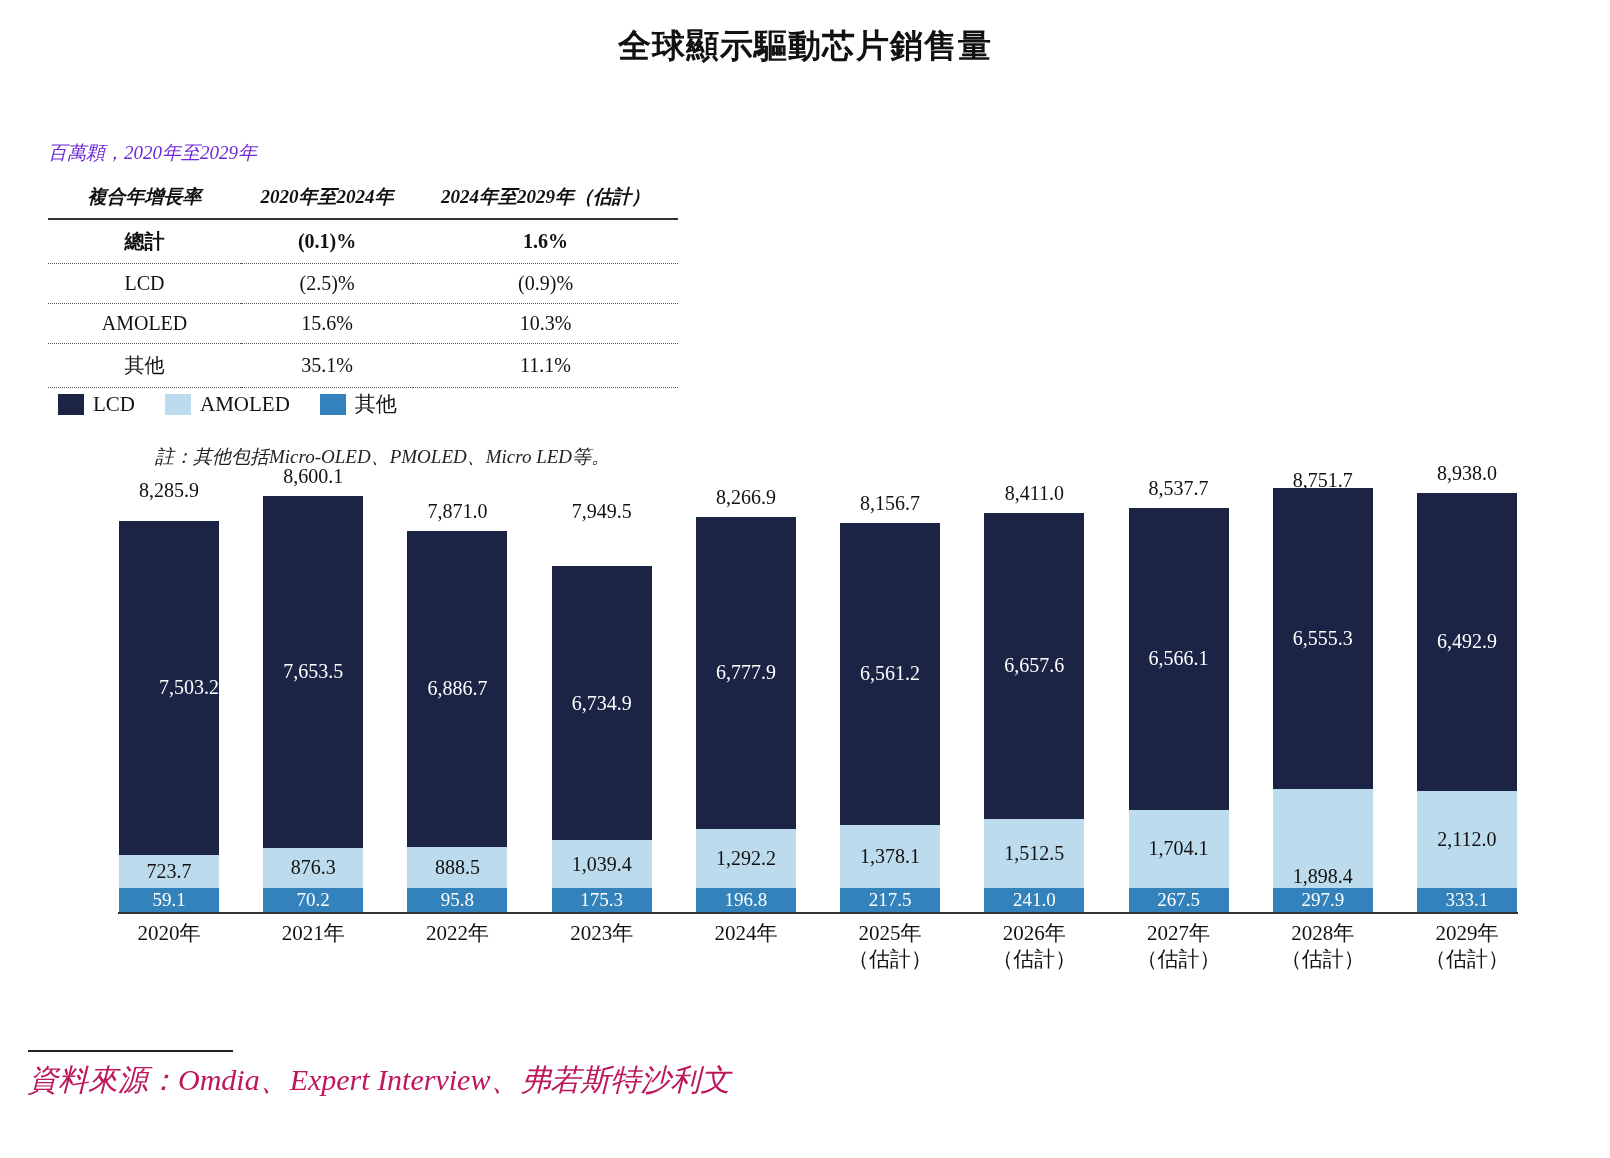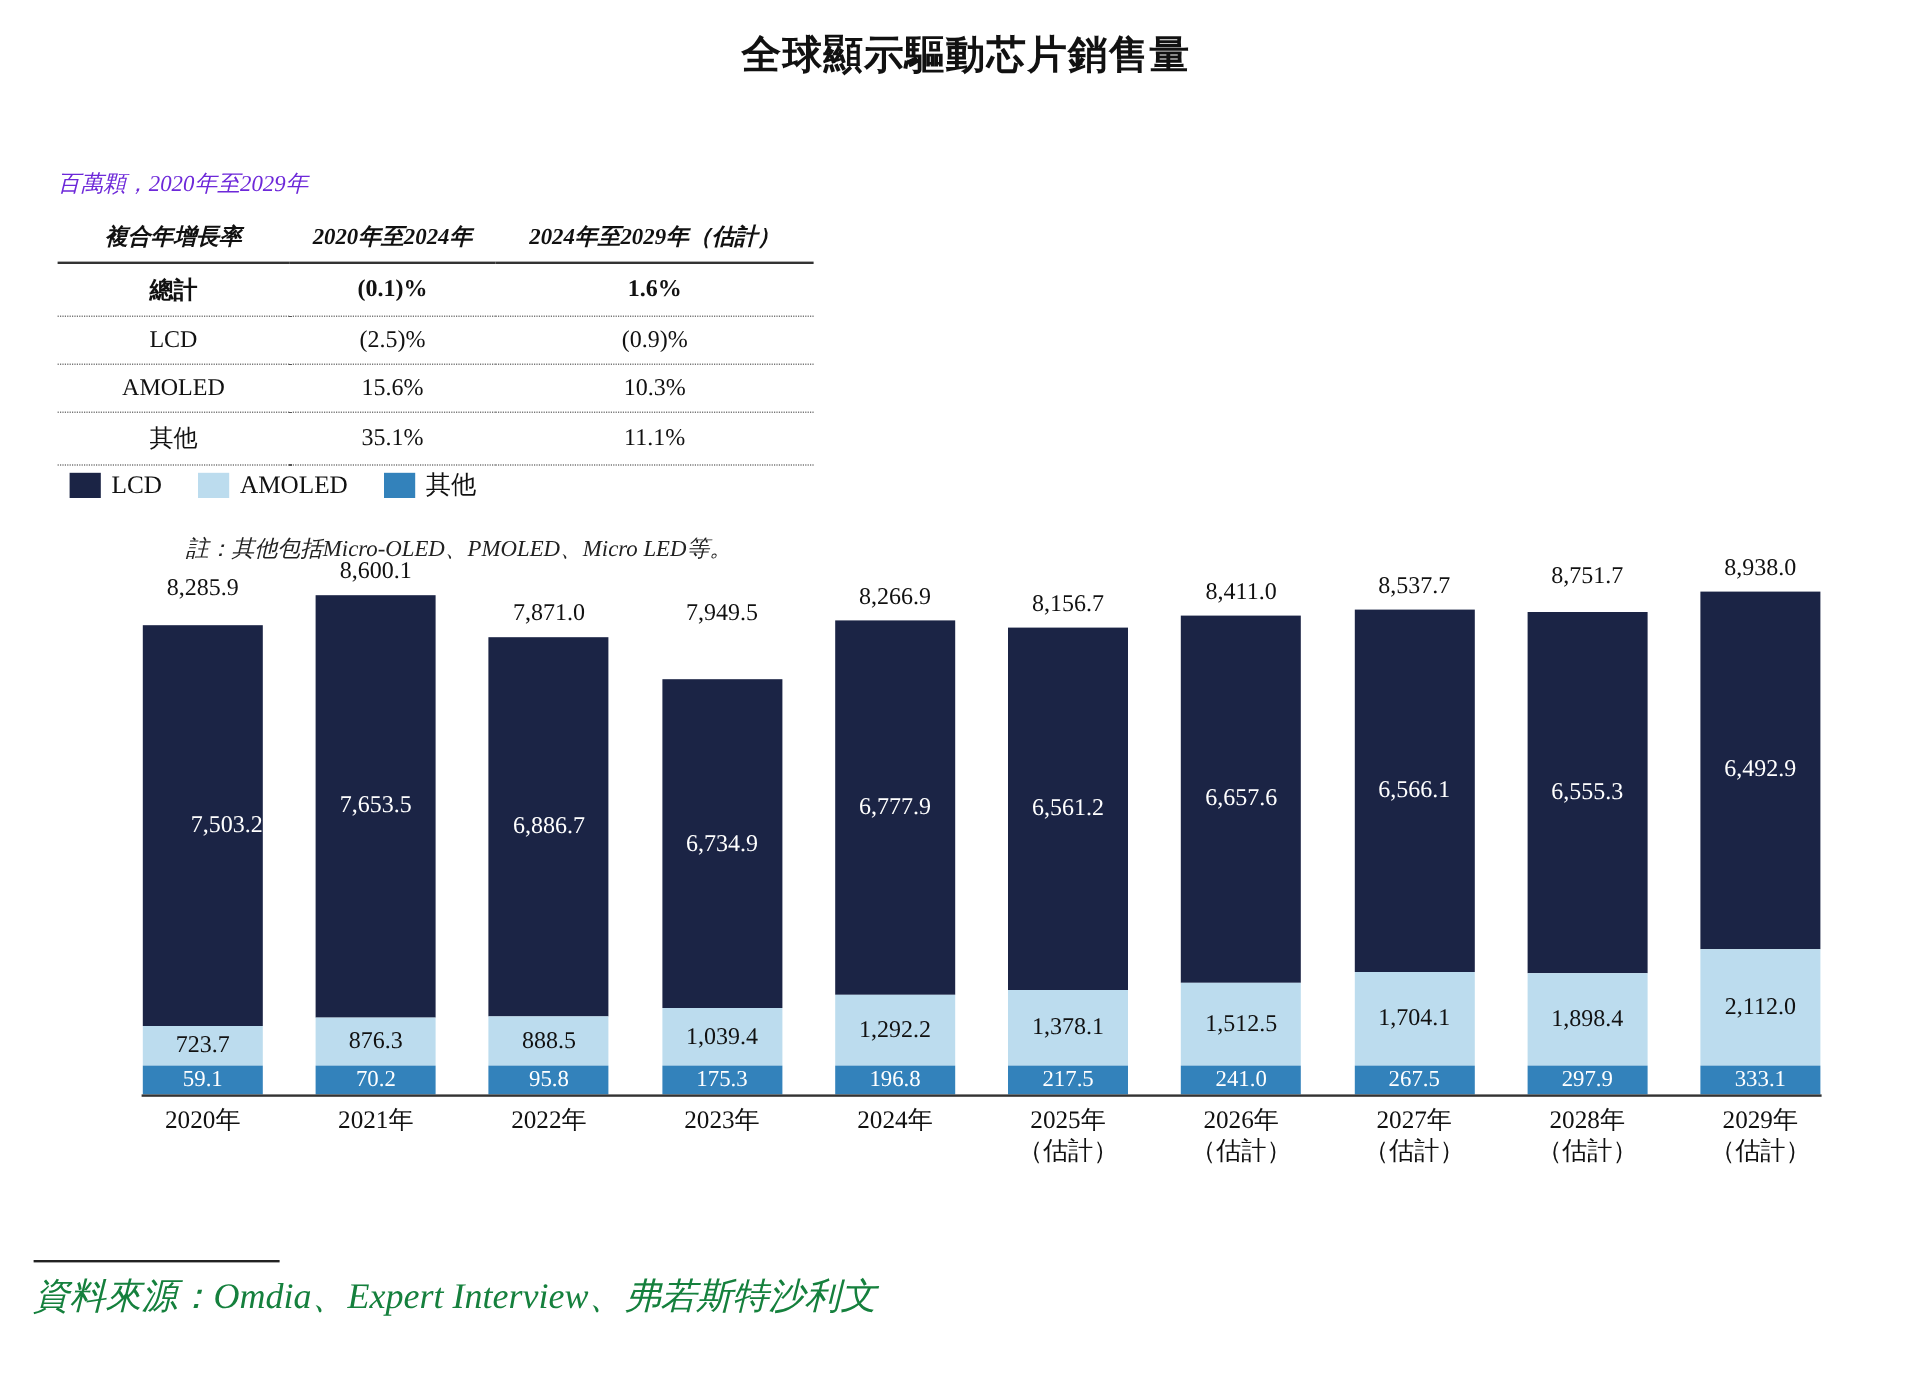--- a/index.html
+++ b/index.html
@@ -186,21 +186,21 @@
     width: 205px;
     height: 2px;
     background: #222;
   }
   #source {
     position: absolute;
     left: 28px;
     top: 1060px;
     font-style: italic;
     font-size: 30px;
-    color: #15803d;
+    color: #be185d;
   }
 </style>
 </head>
 <body>
 
 <div id="title">全球顯示驅動芯片銷售量</div>
 
 <div id="unit-note">百萬顆，2020年至2029年</div>
 
 <table id="cagr-table">
@@ -348,21 +348,21 @@
         </div>
         <div class="bar seg-other" style="height: 24px;">
           <span class="seg-label">267.5</span>
         </div>
       </div>
       <div class="col">
         <div class="total-label" style="bottom: 420.51px;">8,751.7</div>
         <div class="bar seg-lcd" style="height: 301.265px;">
           <span class="seg-label">6,555.3</span>
         </div>
-        <div class="bar seg-amoled" style="height: 77px;">
+        <div class="bar seg-amoled" style="height: 99px; align-items: flex-end;">
           <span class="seg-label">1,898.4</span>
         </div>
         <div class="bar seg-other" style="height: 24px;">
           <span class="seg-label">297.9</span>
         </div>
       </div>
       <div class="col">
         <div class="total-label" style="bottom: 427.459px;">8,938.0</div>
         <div class="bar seg-lcd" style="height: 298.397px;">
           <span class="seg-label">6,492.9</span>

